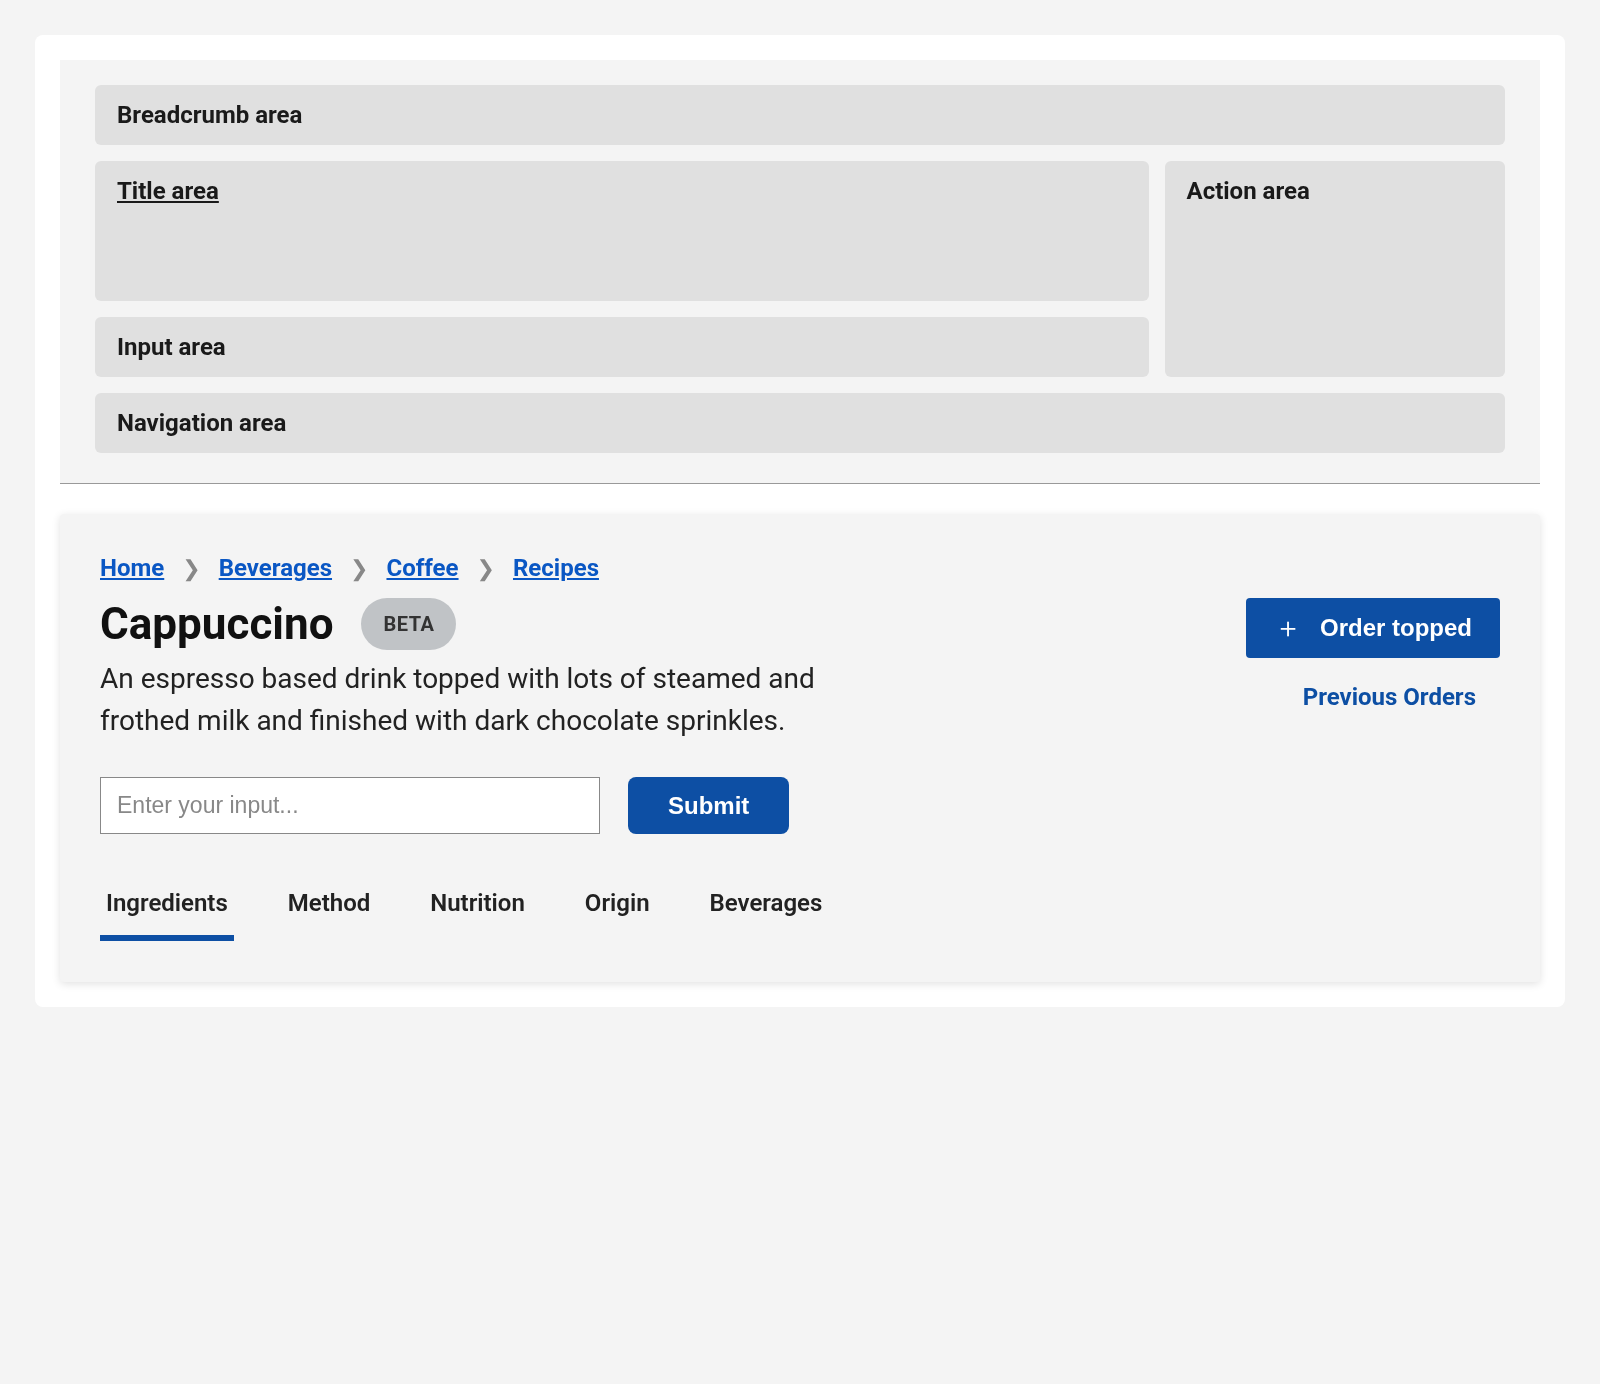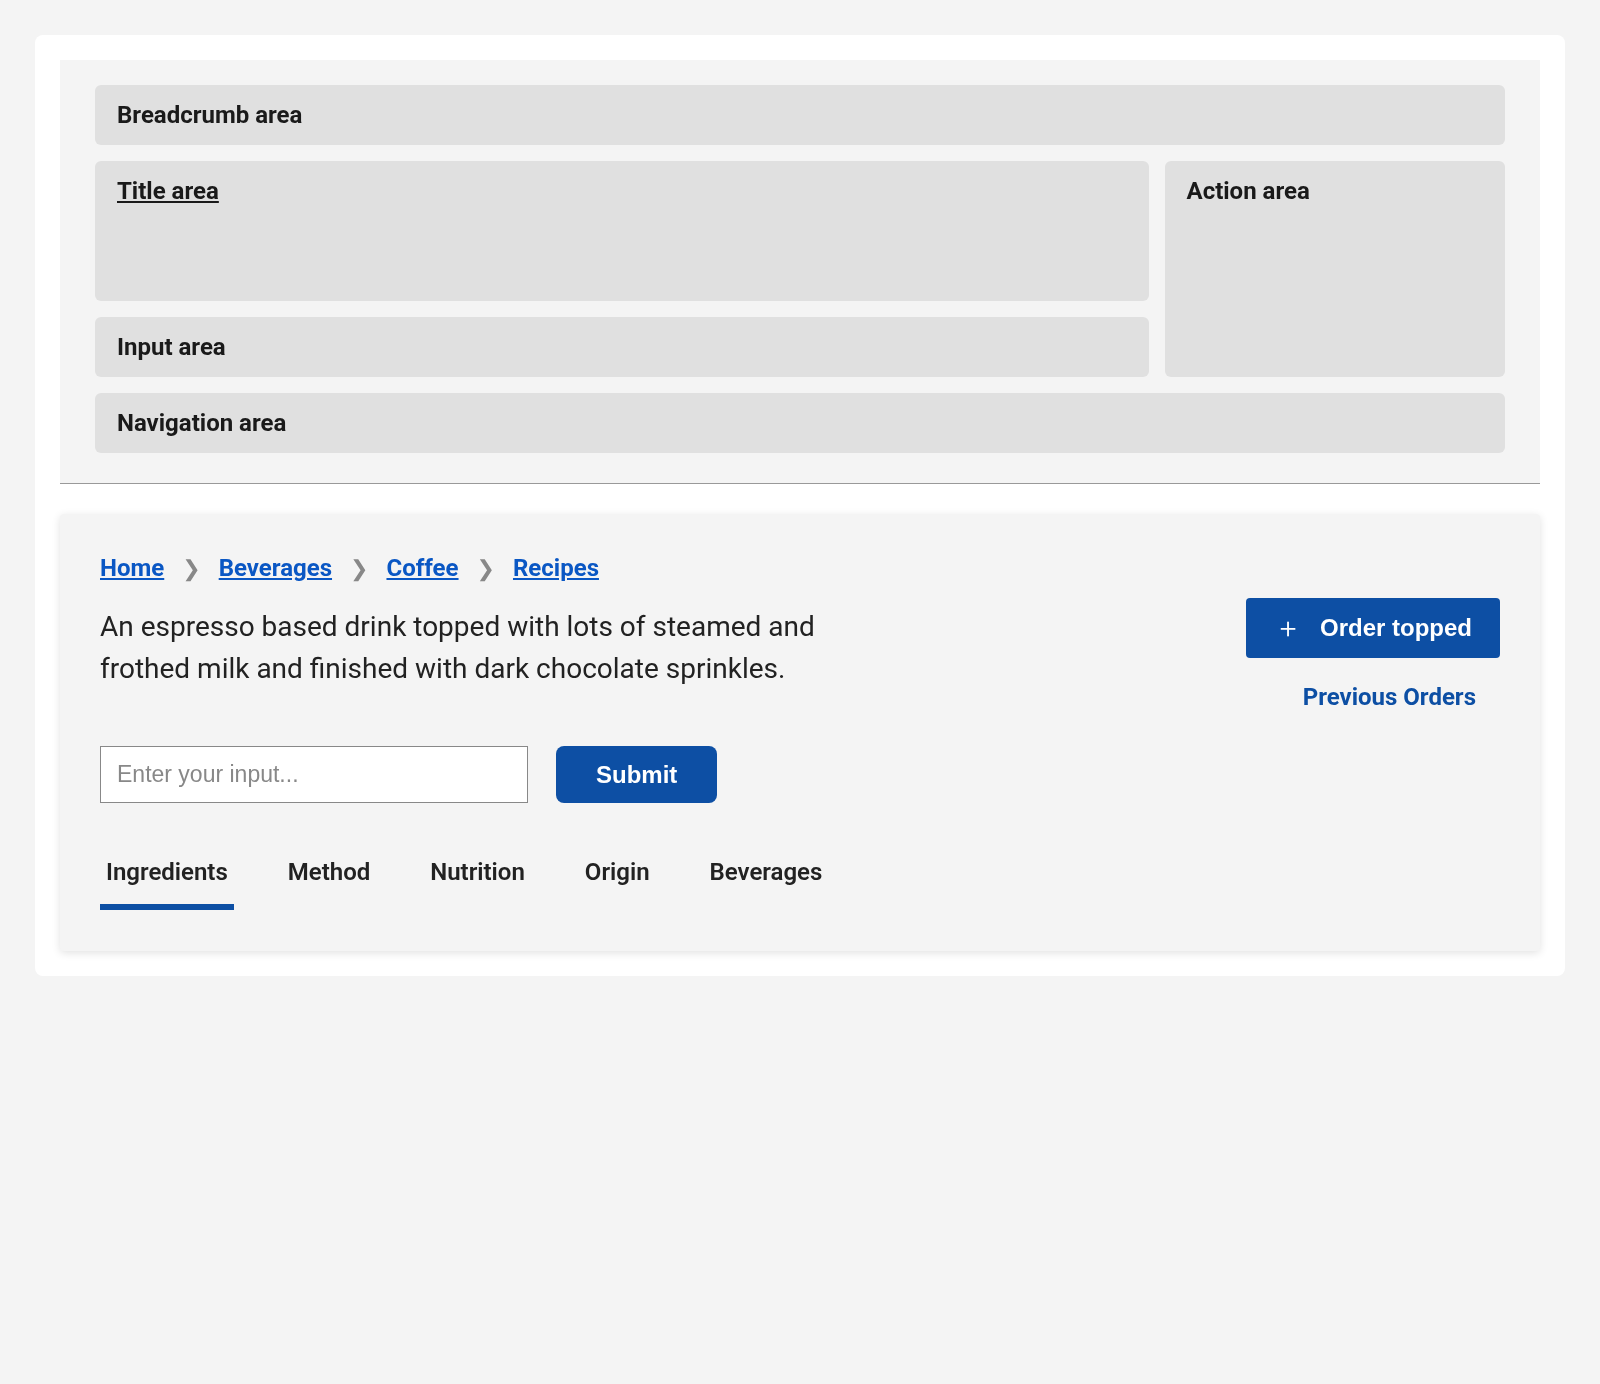--- a/index.html
+++ b/index.html
@@ -147,21 +147,21 @@
       cursor: pointer;
       margin-right: 24px;
     }
     .input-row {
       display: flex;
       gap: 28px;
       margin-top: 35px;
       align-items: stretch;
     }
     .text-input {
-      width: 428px;
+      width: 500px;
       padding: 14px 16px;
       font-size: 23px;
       border: 1px solid #888;
       background: #fff;
       color: #333;
     }
     .text-input::placeholder {
       color: #888;
     }
     .submit-btn {
@@ -214,20 +214,24 @@
       <span class="breadcrumb-sep">❯</span>
       <a class="breadcrumb-link">Beverages</a>
       <span class="breadcrumb-sep">❯</span>
       <a class="breadcrumb-link">Coffee</a>
       <span class="breadcrumb-sep">❯</span>
       <a class="breadcrumb-link">Recipes</a>
     </nav>
 
     <div class="header-row">
       <div class="title-col">
+        <div class="title-line">
+          <h1 class="page-title">Cappuccino</h1>
+          <span class="beta-badge">BETA</span>
+        </div>
         <p class="description">An espresso based drink topped with lots of steamed and frothed milk and finished with dark chocolate sprinkles.</p>
       </div>
       <div class="actions-col">
         <button class="primary-btn">
           <span class="plus-icon">＋</span>
           <span>Order topped</span>
         </button>
         <a class="secondary-link">Previous Orders</a>
       </div>
     </div>

